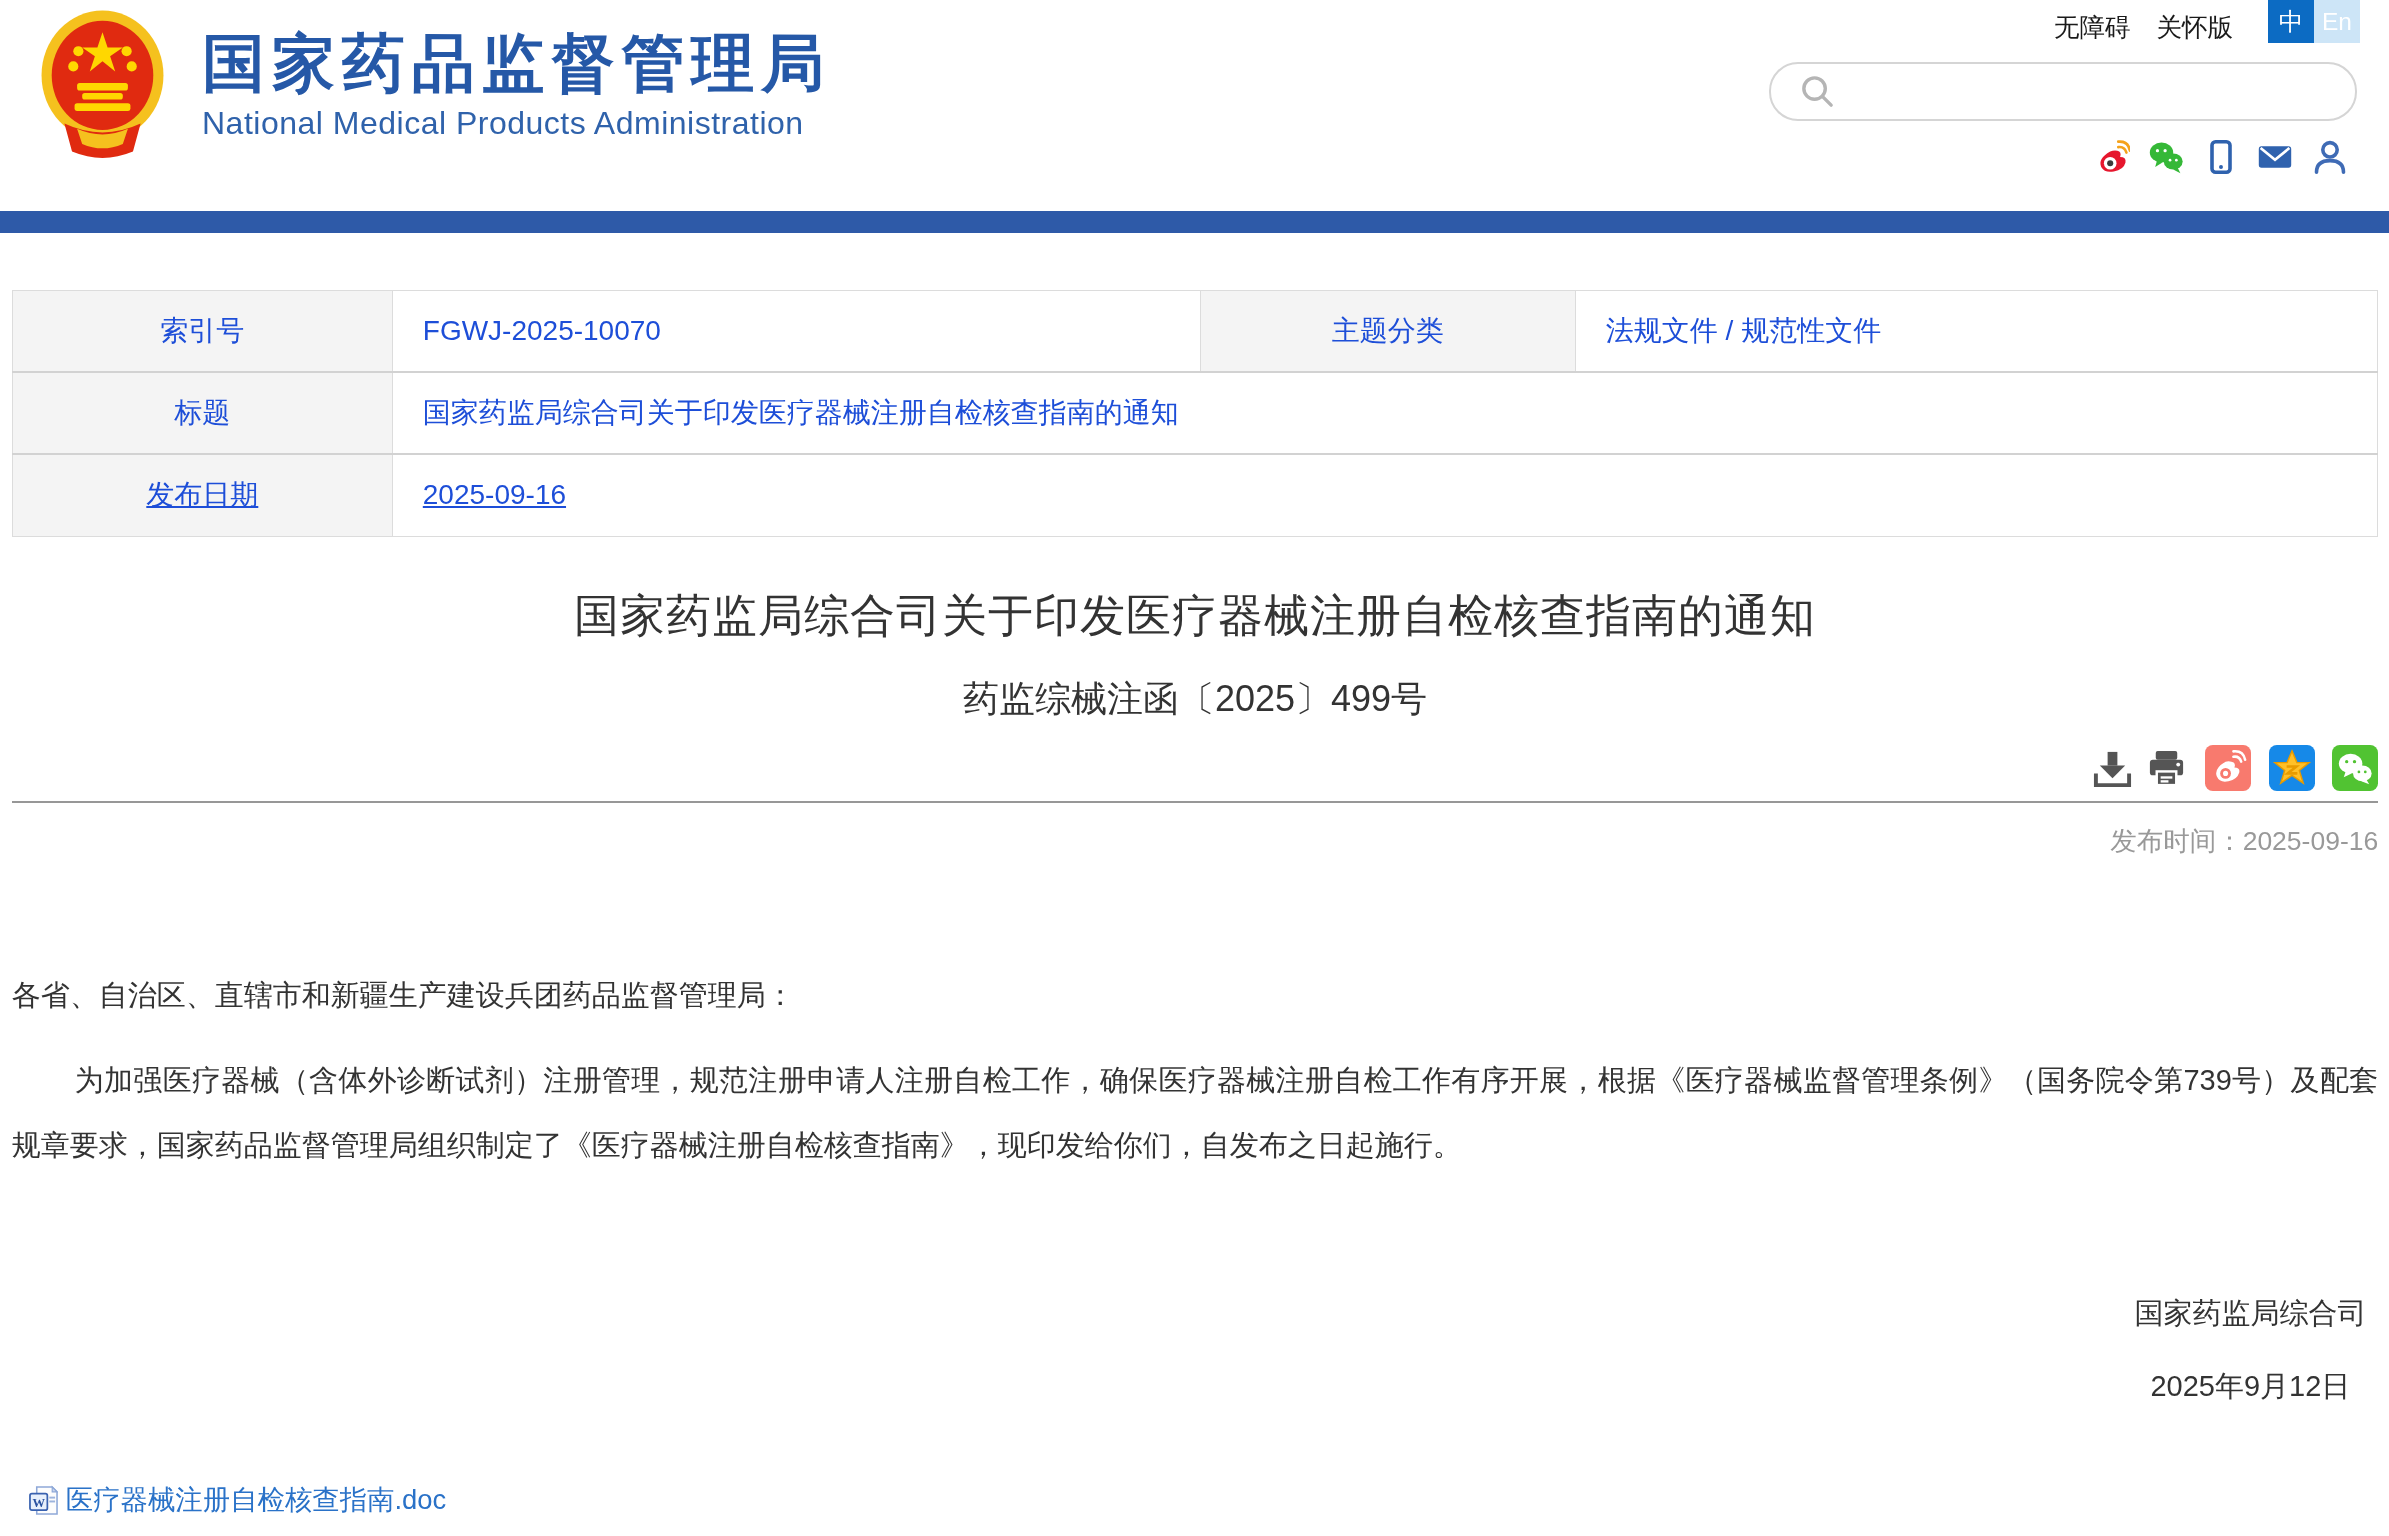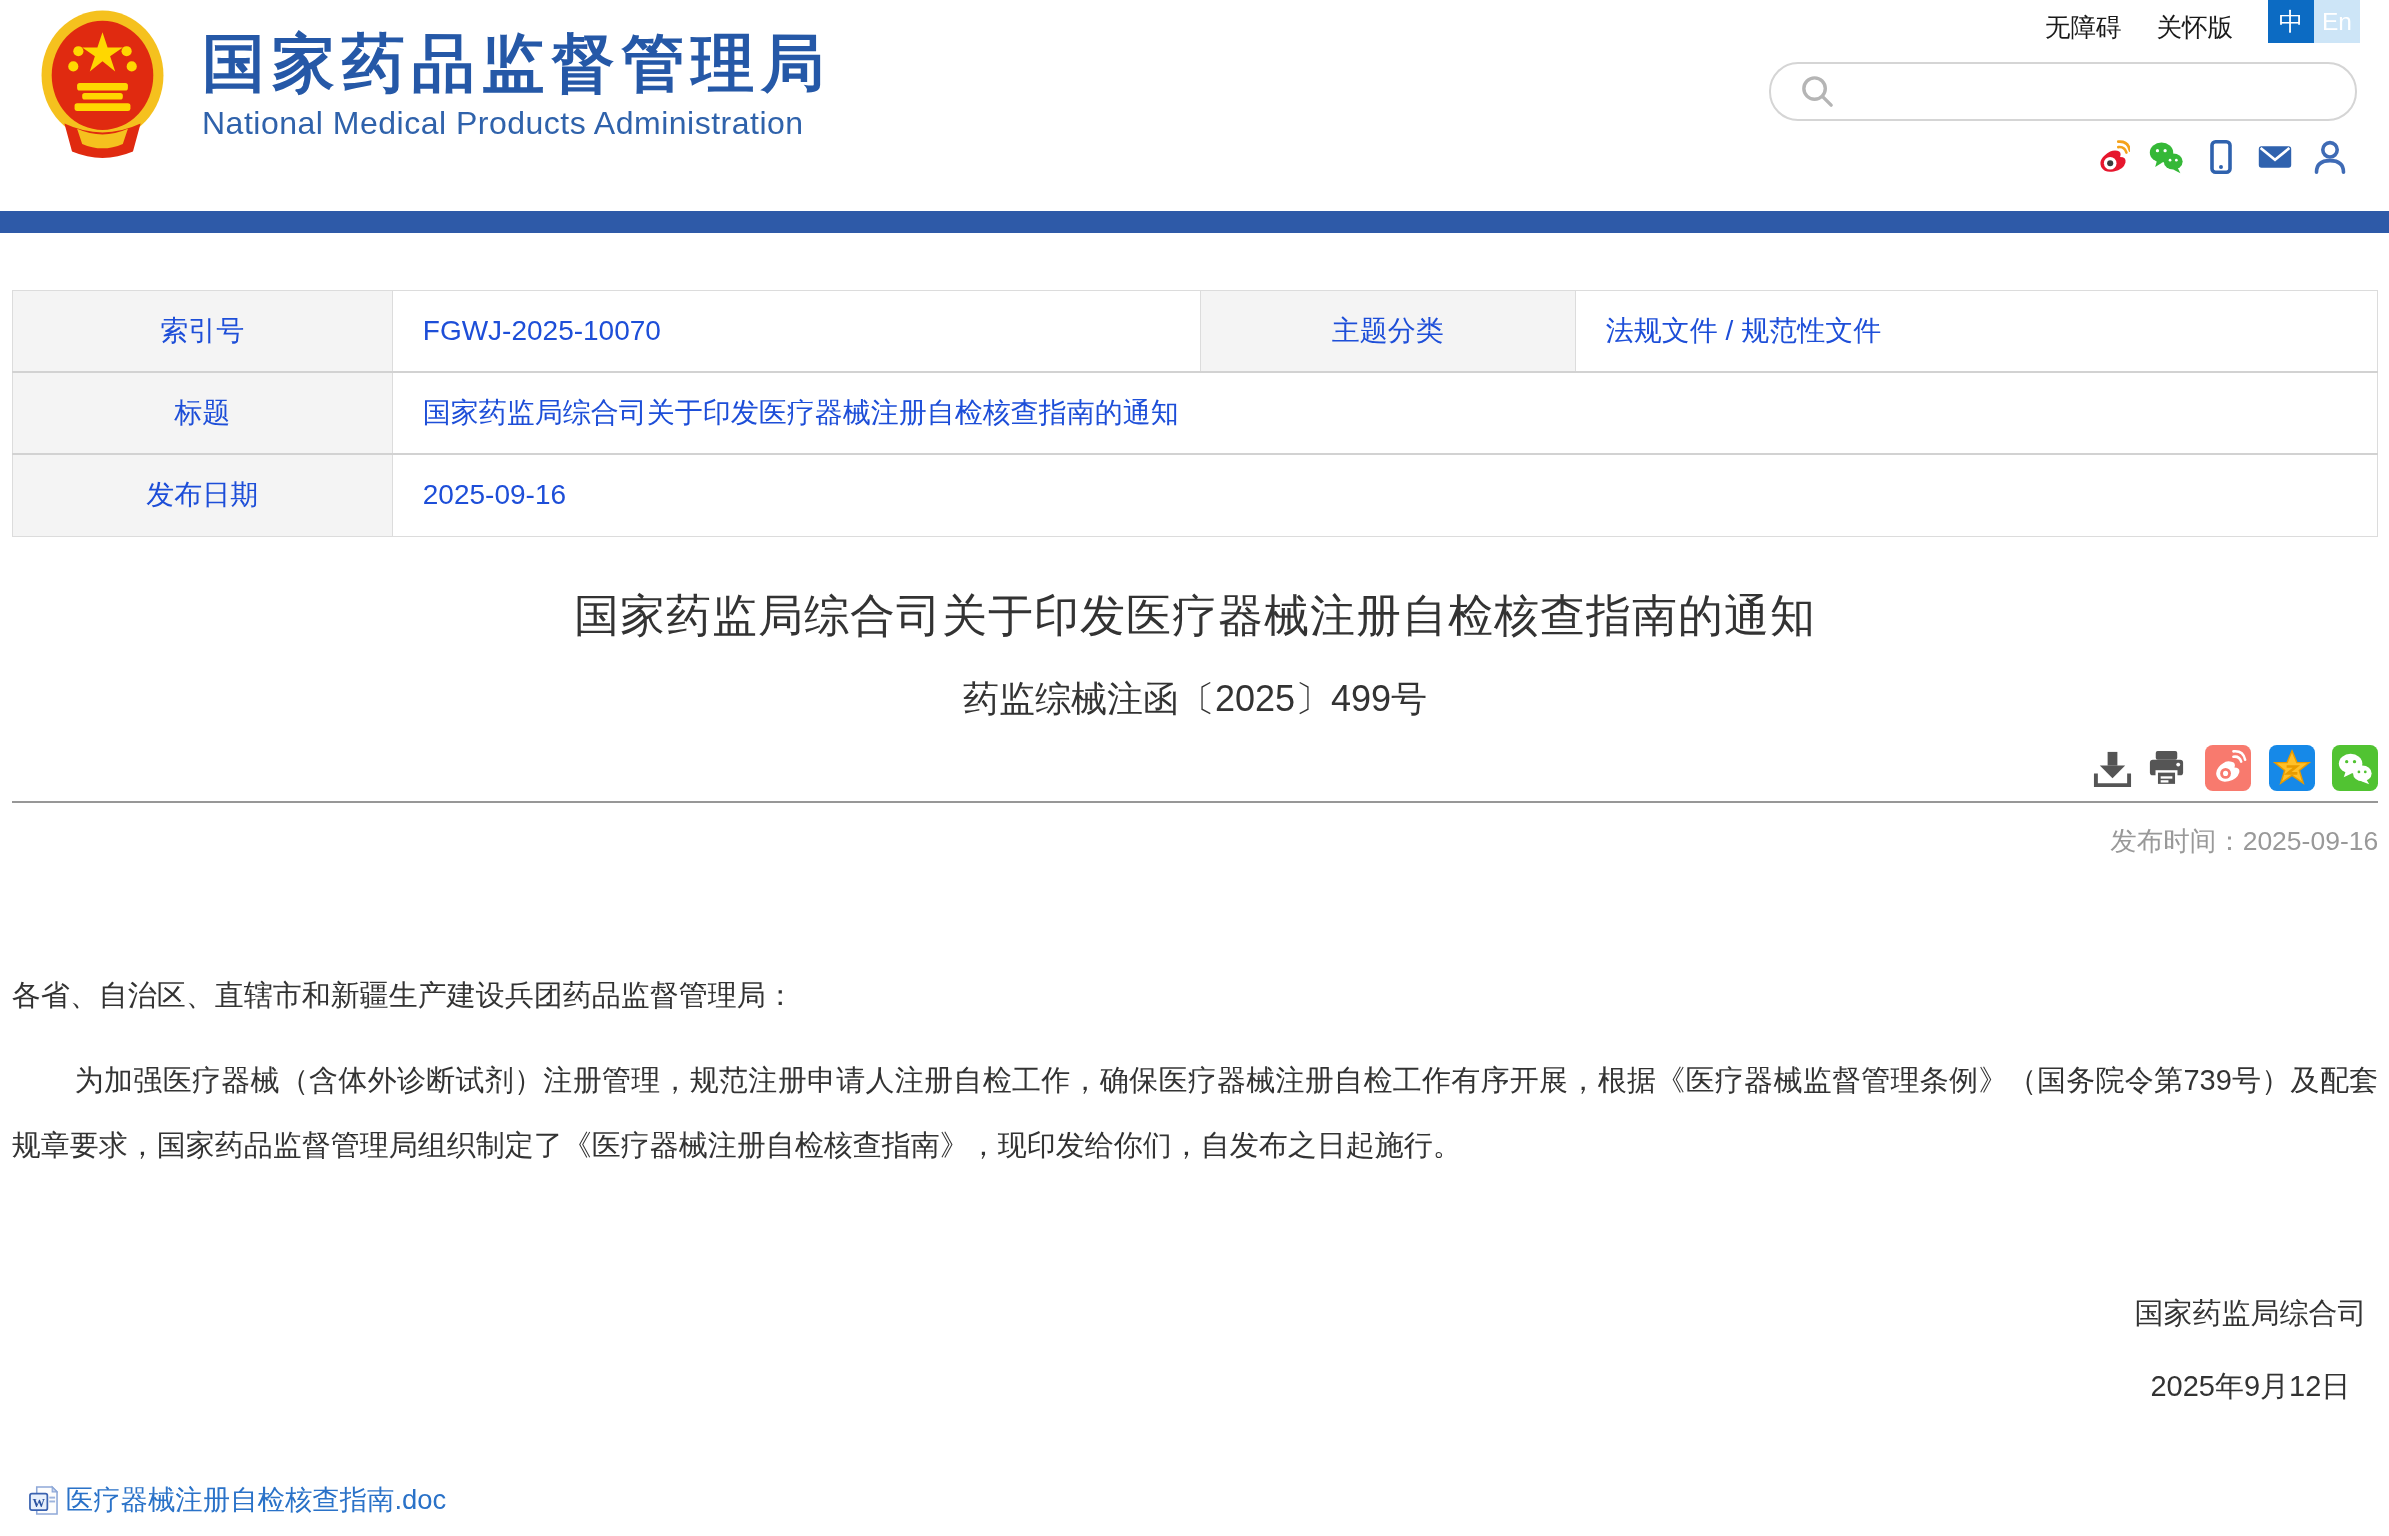--- a/index.html
+++ b/index.html
@@ -7,21 +7,21 @@
   body { width:2390px; height:1537px; overflow:hidden; position:relative; }
 
   
   .header { position:relative; height:211px; background:#fff; }
   .emblem { position:absolute; left:39px; top:7.8px; width:127px; height:155px; cursor:pointer; }
   .brand { position:absolute; left:202px; top:25.5px; }
   .brand-zh { font-size:63px; font-weight:bold; color:#2558a7; letter-spacing:6.9px; line-height:1.2; }
   .brand-en { font-size:32px; color:#2f62ab; margin-top:3.9px; letter-spacing:0.5px; }
 
   .top-utils { position:absolute; top:0; right:30px; display:flex; align-items:flex-start; }
-  .top-links { display:flex; gap:35px; margin-top:9.8px; margin-right:35px; }
+  .top-links { display:flex; gap:26px; margin-top:9.8px; margin-right:35px; }
   .top-link { font-size:25.5px; color:#1a1a1a; cursor:pointer; text-decoration:none; }
   .lang-toggle { display:flex; }
   .lang-btn { width:46px; height:43px; display:flex; align-items:center; justify-content:center;
               font-size:24.5px; color:#fff; cursor:pointer; }
   .lang-zh { background:#0c6bc3; }
   .lang-en { background:#cde5f7; }
 
   .search-box { position:absolute; top:62px; right:33px; width:588px; height:59px;
                 border:2px solid #d5d5d5; border-radius:29px; background:#fff;
                 display:flex; align-items:center; padding:0 19.6px 0 27.4px; }
@@ -34,21 +34,21 @@
   .social-ic { width:36px; height:36px; cursor:pointer; }
 
   .blue-bar { height:21.6px; background:#2e5aa8; }
 
   
   .content { padding:0 11.8px; }
 
   table.meta { width:100%; border-collapse:collapse; margin-top:57px; font-size:28px; color:#1d4ed8;
                border:1px solid #dcdcdc; }
   table.meta td { border:1px solid #dcdcdc; border-bottom:2.9px solid #d2d2d2; height:82px; vertical-align:middle; }
-  table.meta tr:last-child td { border-bottom:1px solid #dcdcdc; }
+  table.meta tr:last-child td { border-bottom:1px solid #dcdcdc;text-decoration:underline; }
   .meta-label { background:#f4f4f4; text-align:center; width:380px; }
   .meta-label2 { background:#f4f4f4; text-align:center; width:375px; }
   .meta-value { background:#fff; padding-left:30px; }
   .meta-value1 { width:808px; }
 
   .art-title { margin-top:49px; text-align:center; font-size:45px; color:#333; letter-spacing:1px; }
   .art-docnum { margin-top:29px; text-align:center; font-size:36px; color:#333; }
 
   .tools-row { margin-top:21.6px; display:flex; justify-content:flex-end; align-items:center; gap:13.7px; }
   .tool-ic { width:41px; height:41px; cursor:pointer; }

